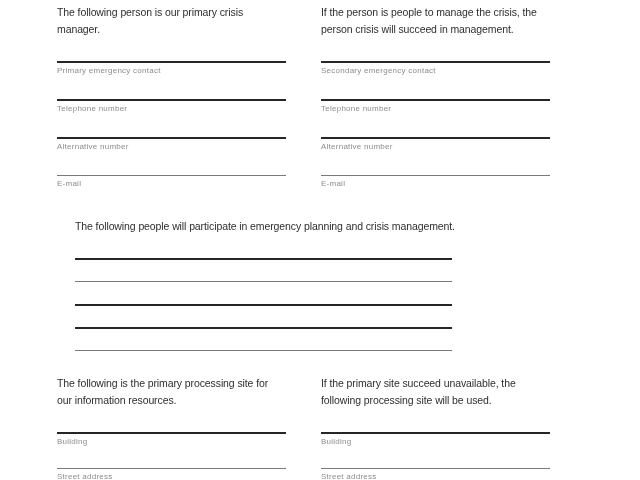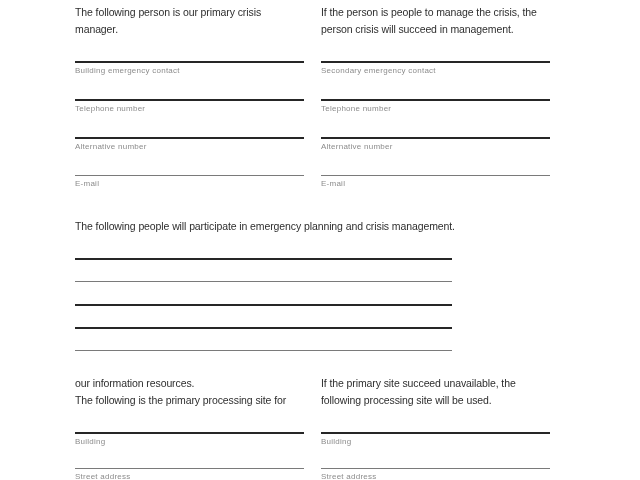--- a/index.html
+++ b/index.html
@@ -6,23 +6,23 @@
   .page {
     position: relative;
     width: 640px;
     height: 480px;
     background: var(--page-background, #ffffff);
     overflow: hidden;
     font-family: "Liberation Sans", "DejaVu Sans", sans-serif;
   }
   .two-col {
     position: absolute;
-    left: 75px;
+    left: 57px;
     display: flex;
-    gap: 17px;
+    gap: 35px;
   }
   .section-top { top: 4px; }
   .section-bottom { top: 375px; }
   .col { width: 229px; }
 
   .heading {
     font-size: 10.5px;
     line-height: 17px;
     letter-spacing: -0.1px;
     color: var(--heading-text, #2e2e2e);
@@ -66,21 +66,21 @@
 <div class="page">
 
   <section class="two-col section-top">
     <div class="col">
       <div class="heading">
         <div class="hline">The following person is our primary crisis</div>
         <div class="hline">manager.</div>
       </div>
       <div class="field">
         <div class="rule"></div>
-        <div class="field-label">Building emergency contact</div>
+        <div class="field-label">Primary emergency contact</div>
       </div>
       <div class="field">
         <div class="rule"></div>
         <div class="field-label">Telephone number</div>
       </div>
       <div class="field">
         <div class="rule"></div>
         <div class="field-label">Alternative number</div>
       </div>
       <div class="field">
@@ -120,22 +120,22 @@
       <div class="blank-line light"></div>
       <div class="blank-line"></div>
       <div class="blank-line"></div>
       <div class="blank-line light"></div>
     </div>
   </section>
 
   <section class="two-col section-bottom">
     <div class="col">
       <div class="heading">
+        <div class="hline">The following is the primary processing site for</div>
         <div class="hline">our information resources.</div>
-        <div class="hline">The following is the primary processing site for</div>
       </div>
       <div class="field">
         <div class="rule"></div>
         <div class="field-label">Building</div>
       </div>
       <div class="field tight">
         <div class="rule light"></div>
         <div class="field-label">Street address</div>
       </div>
     </div>

